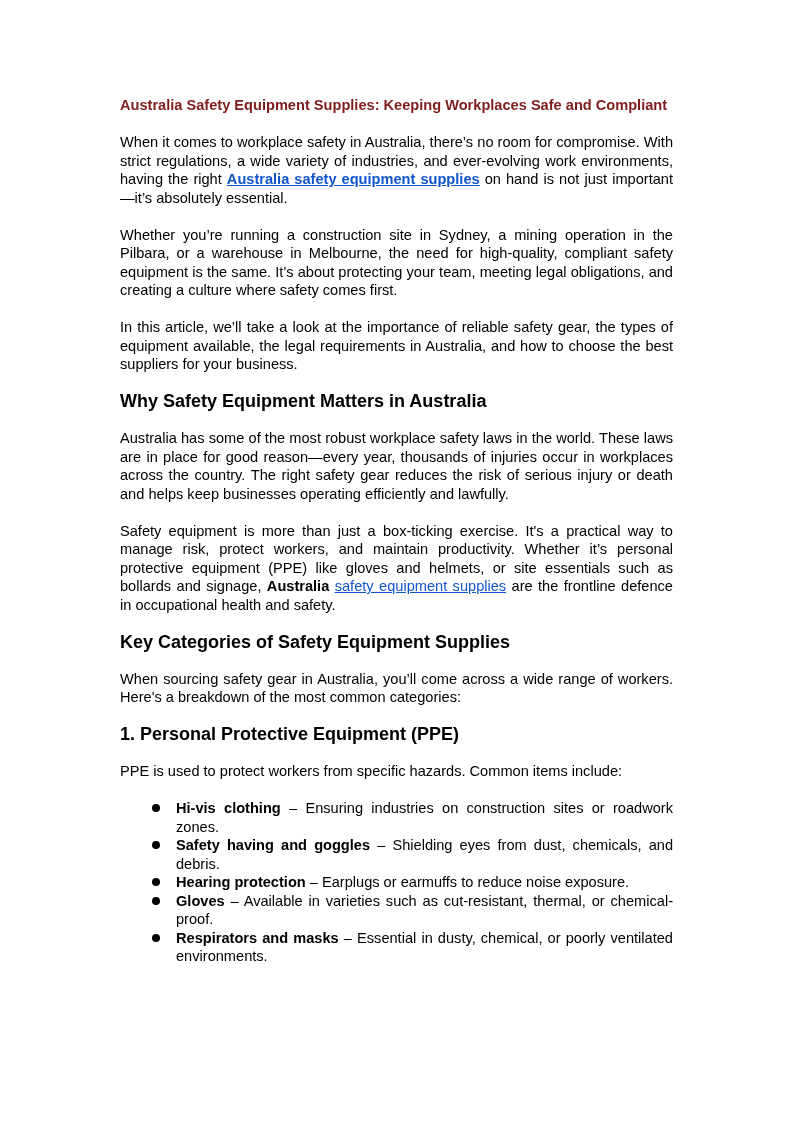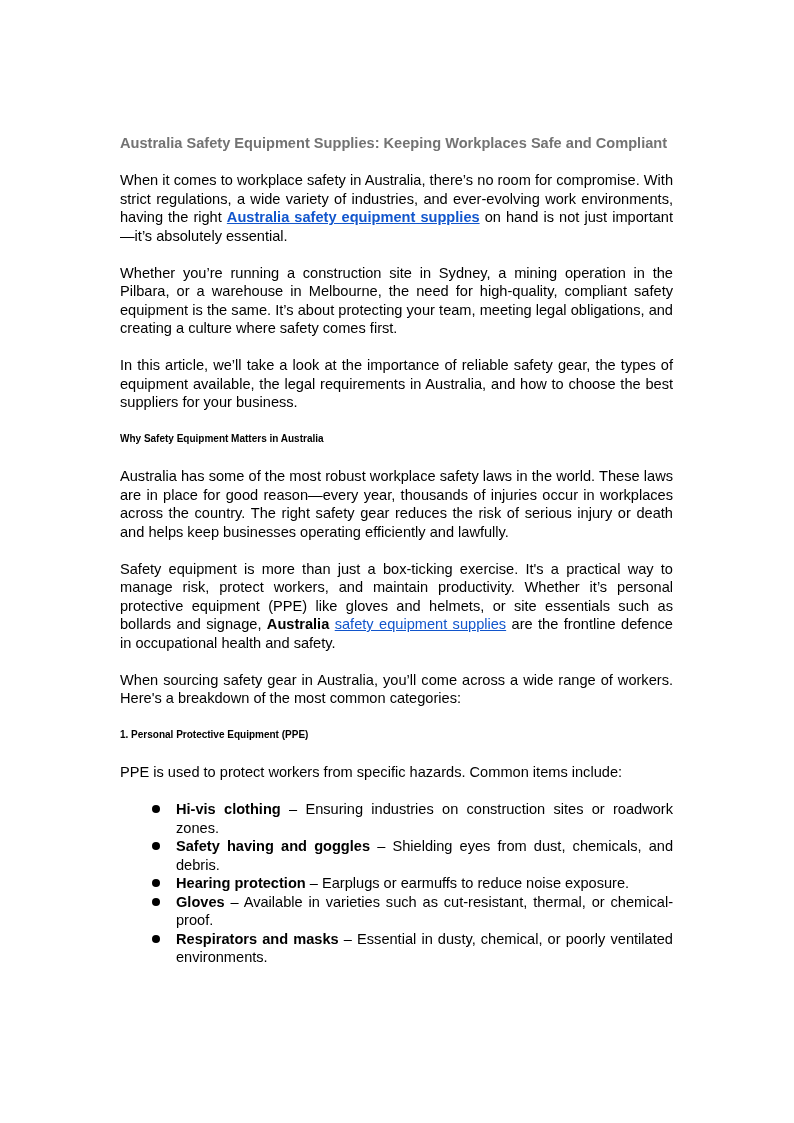--- a/index.html
+++ b/index.html
@@ -27,21 +27,21 @@
       margin: 0 0 18.5px 0;
       text-align: justify;
     }
     .title {
       color: #ee1c1c;
       font-weight: bold;
       text-align: justify;
       margin-bottom: 18.5px;
     }
     h2 {
-      font-size: 10px;
+      font-size: 18px;
       line-height: 18.5px;
       font-weight: bold;
       margin: 0 0 18.5px 0;
     }
     a {
       color: #1155cc;
       text-decoration: underline;
     }
     a.bold {
       font-weight: bold;
@@ -65,34 +65,35 @@
       height: 8px;
       border-radius: 50%;
       background: #000;
     }
   </style>
 </head>
 <body>
 
 <div class="page">
 
-  <div class="title" style="color: #737373; margin-top: 38px;">Australia Safety Equipment Supplies: Keeping Workplaces Safe and Compliant</div>
+  <div class="title" style="color: #7f1d1d;">Australia Safety Equipment Supplies: Keeping Workplaces Safe and Compliant</div>
 
   <p><span>When it comes to workplace safety in Australia, there’s no room for compromise. With strict regulations, a wide variety of industries, and ever-evolving work environments, having the right </span><a class="bold" style="color: rgb(17, 85, 204);">Australia safety equipment supplies</a><span> on hand is not just important—it’s absolutely essential.</span></p>
 
   <p>Whether you’re running a construction site in Sydney, a mining operation in the Pilbara, or a warehouse in Melbourne, the need for high-quality, compliant safety equipment is the same. It’s about protecting your team, meeting legal obligations, and creating a culture where safety comes first.</p>
 
   <p>In this article, we’ll take a look at the importance of reliable safety gear, the types of equipment available, the legal requirements in Australia, and how to choose the best suppliers for your business.</p>
 
   <h2>Why Safety Equipment Matters in Australia</h2>
 
   <p>Australia has some of the most robust workplace safety laws in the world. These laws are in place for good reason—every year, thousands of injuries occur in workplaces across the country. The right safety gear reduces the risk of serious injury or death and helps keep businesses operating efficiently and lawfully.</p>
 
   <p><span>Safety equipment is more than just a box-ticking exercise. It's a practical way to manage risk, protect workers, and maintain productivity. Whether it’s personal protective equipment (PPE) like gloves and helmets, or site essentials such as bollards and signage, </span><b>Australia</b> <a style="color: rgb(17, 85, 204);">safety equipment supplies</a><span> are the frontline defence in occupational health and safety.</span></p>
 
+  <h2>Key Categories of Safety Equipment Supplies</h2>
 
   <p>When sourcing safety gear in Australia, you’ll come across a wide range of workers. Here's a breakdown of the most common categories:</p>
 
   <h2>1. Personal Protective Equipment (PPE)</h2>
 
   <p>PPE is used to protect workers from specific hazards. Common items include:</p>
 
   <ul>
     <li><span class="bullet"></span><b>Hi-vis clothing</b><span> – Ensuring industries on construction sites or roadwork zones.</span></li>
     <li><span class="bullet"></span><b>Safety having and goggles</b><span> – Shielding eyes from dust, chemicals, and debris.</span></li>

